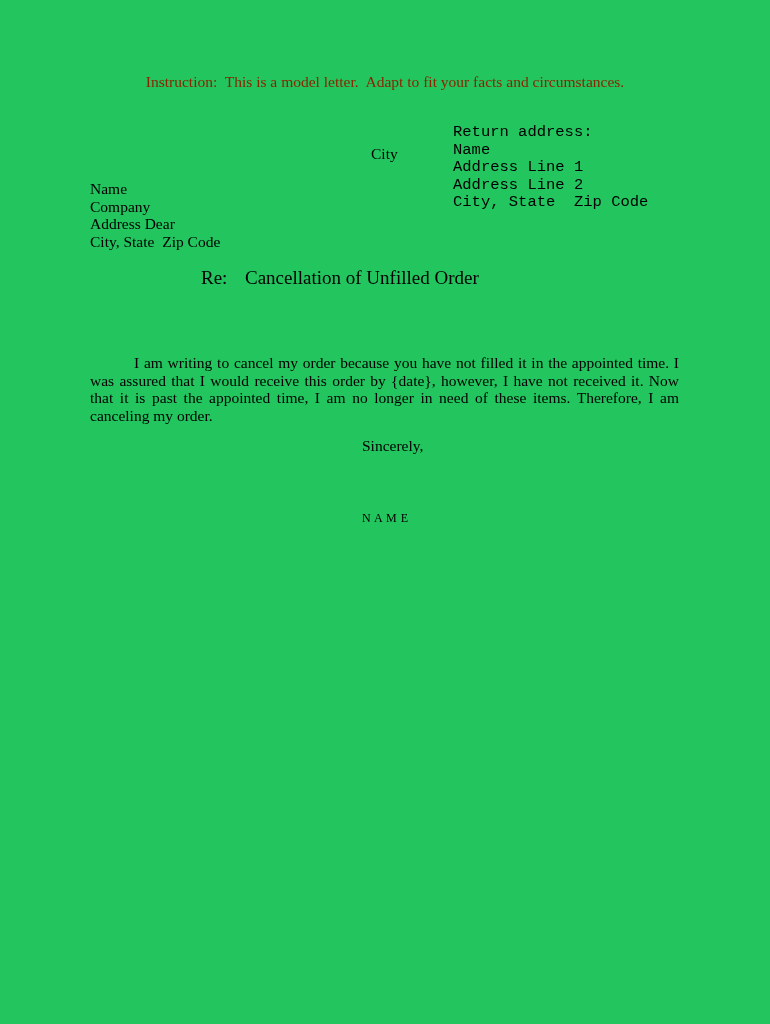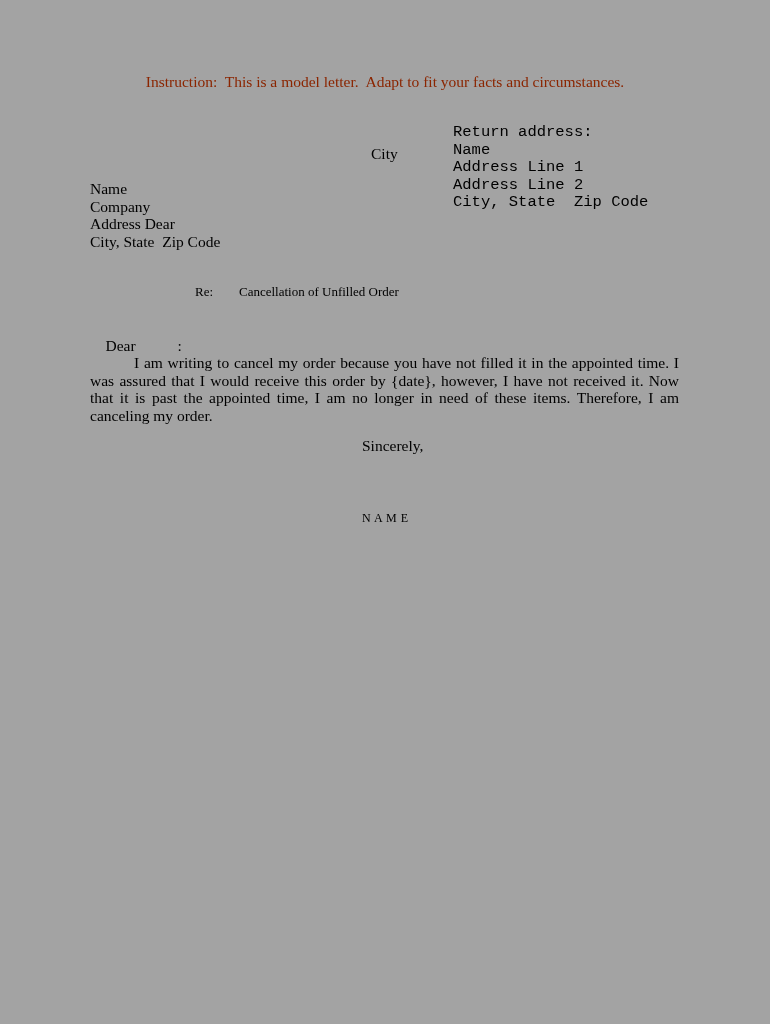--- a/index.html
+++ b/index.html
@@ -12,21 +12,21 @@
     height: 1024px;
     position: relative;
     font-family: "Liberation Serif", "DejaVu Serif", serif;
     color: #000000;
     overflow: hidden;
   }
   .page {
     position: relative;
     width: 770px;
     height: 1024px;
-    background: #a3a3a3;
+    background: #22c55e;
   }
   .instruction {
     position: absolute;
     top: 72px;
     left: 0;
     width: 770px;
     text-align: center;
     color: #8b2500;
     font-size: 15.5px;
     line-height: 1.25;
@@ -55,23 +55,23 @@
     top: 180px;
     left: 90px;
     font-size: 15.5px;
     line-height: 17.5px;
   }
   .recipient-block div {
     white-space: pre;
   }
   .re-line {
     position: absolute;
-    top: 265px;
+    top: 251px;
     left: 182px;
-    font-size: 13px;
+    font-size: 19px;
     line-height: 17.5px;
     white-space: pre;
   }
   .re-label {
     display: inline-block;
     width: 44px;
   }
   .salutation {
     position: absolute;
     top: 319px;
@@ -132,23 +132,20 @@
     <div>Name</div>
     <div>Company</div>
     <div>Address Dear</div>
     <div>City, State  Zip Code</div>
   </div>
 
   <div class="re-line">
     <span class="re-label">Re:</span><span>Cancellation of Unfilled Order</span>
   </div>
 
-  <div class="salutation">
-    <span class="sal-word">Dear</span><span>:</span>
-  </div>
 
   <div class="body-para">I am writing to cancel my order because you have not filled it in the appointed time.  I was assured that I would receive this order by {date}, however, I have not received it.  Now that it is past the appointed time, I am no longer in need of these items.  Therefore, I am canceling my order.</div>
 
   <div class="closing">Sincerely,</div>
 
   <div class="signature-name">N A M E</div>
 
 </div>
 
 </body></html>

